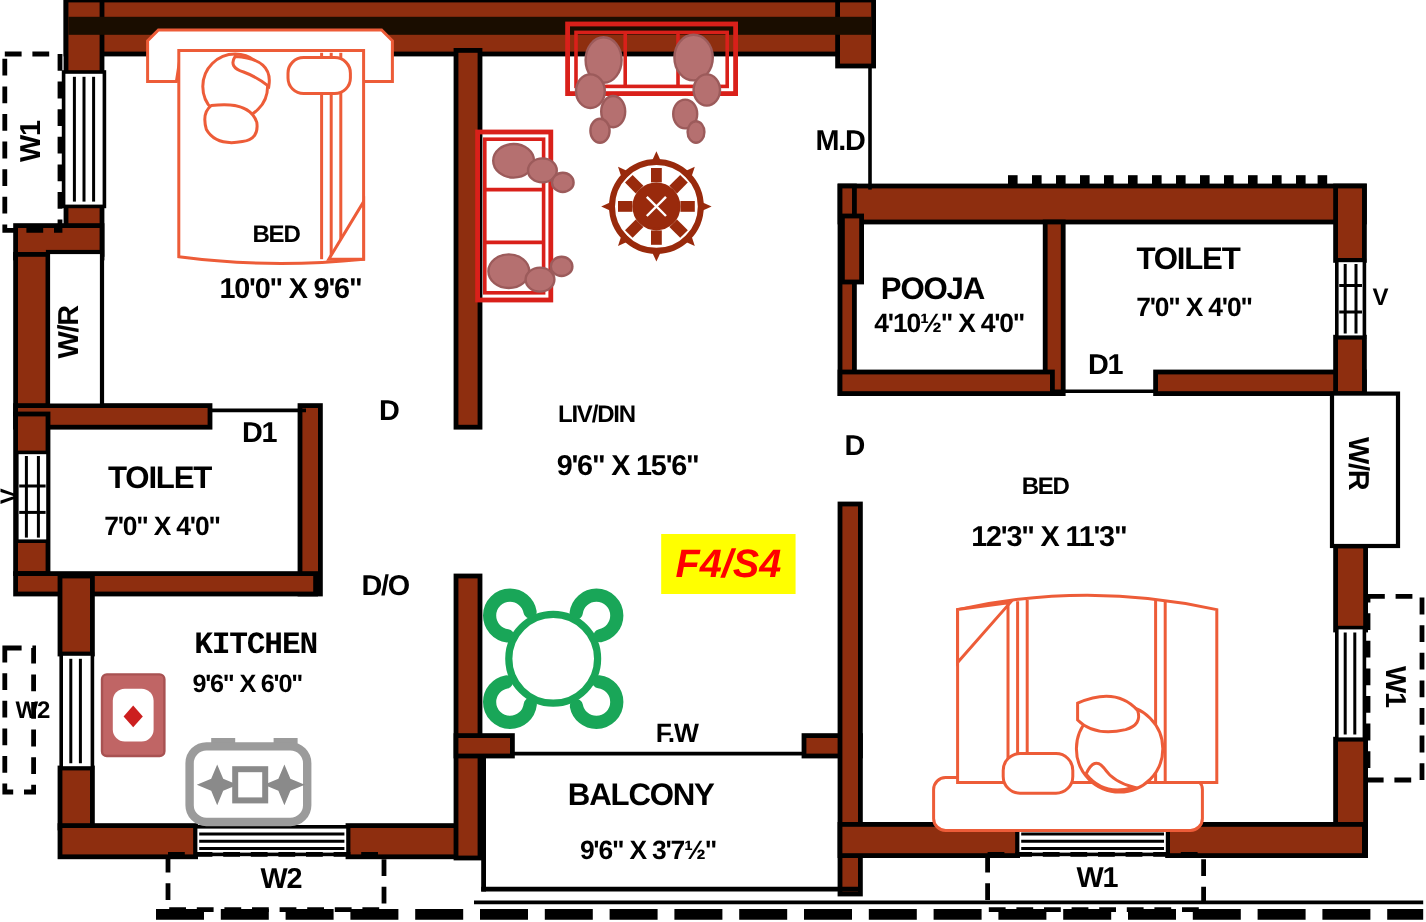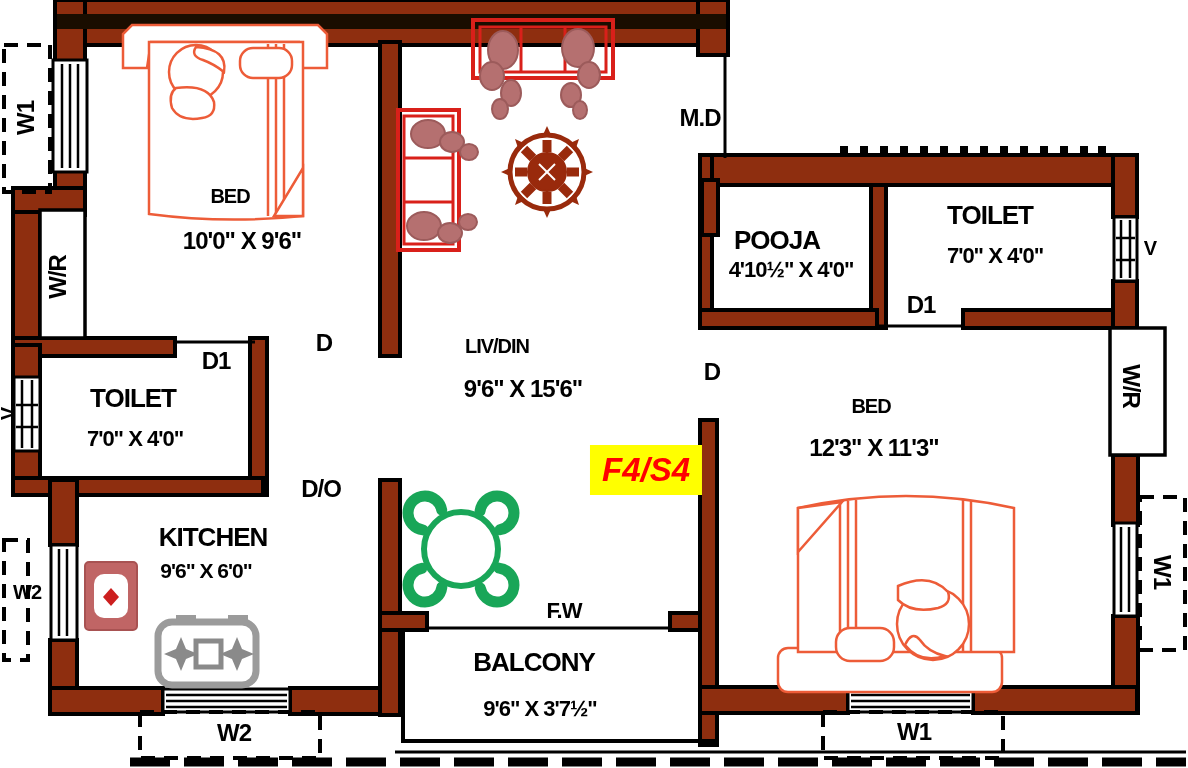--- a/index.html
+++ b/index.html
@@ -9,21 +9,21 @@
   .lbl{position:absolute;transform:translate(-50%,-50%);color:#000;font-weight:800;
        white-space:nowrap;letter-spacing:-1px;line-height:1;transform-origin:center;}
   .rot-ccw{transform:translate(-50%,-50%) rotate(-90deg);}
   .rot-cw{transform:translate(-50%,-50%) rotate(90deg);}
   .name{font-size:20px;}
   .dims{font-size:24px;}
   .marker{font-size:24px;}
   .marker-sm{font-size:20px;}
   .badge{position:absolute;transform:translate(-50%,-50%);background:#ffff00;
          color:#ff0000;font-weight:800;font-style:italic;font-size:33px;
-         padding:6px 12px;letter-spacing:0;margin-left:39px;}
+         padding:6px 12px;letter-spacing:0;}
 </style>
 </head>
 <body>
 
 <div id="plan">
 <svg width="1188" height="768" viewBox="0 0 1188 768">
 
   <g fill="#8e2e0f" stroke="#000" stroke-width="4">
 
     <rect x="55" y="0" width="673" height="45"></rect>
@@ -282,21 +282,21 @@
 
   <div class="lbl name" style="left:990px;top:215px;font-size:26px;">TOILET</div>
   <div class="lbl dims" style="left:995px;top:256px;font-size:22px;">7'0" X 4'0"</div>
 
   <div class="lbl name" style="left:871px;top:406px;">BED</div>
   <div class="lbl dims" style="left:874px;top:448px;">12'3" X 11'3"</div>
 
   <div class="lbl name" style="left:133px;top:398px;font-size:26px;">TOILET</div>
   <div class="lbl dims" style="left:135px;top:439px;font-size:22px;">7'0" X 4'0"</div>
 
-  <div class="lbl name" style="left:213px;top:537px;font-size:26px;">KITCHEN</div>
+  <div class="lbl name" style="left:213px;top:537px;font-size:26px;font-family:Liberation Mono, monospace;">KITCHEN</div>
   <div class="lbl dims" style="left:206px;top:570px;font-size:21px;">9'6" X 6'0"</div>
 
   <div class="lbl name" style="left:534px;top:662px;font-size:26px;text-align:center;">BALCONY</div>
   <div class="lbl dims" style="left:540px;top:709px;font-size:22px;">9'6" X 3'7½"</div>
 
   <div class="lbl marker" style="left:700px;top:118px;">M.D</div>
   <div class="lbl marker" style="left:324px;top:343px;">D</div>
   <div class="lbl marker" style="left:216px;top:361px;">D1</div>
   <div class="lbl marker" style="left:321px;top:489px;">D/O</div>
   <div class="lbl marker" style="left:712px;top:372px;">D</div>

